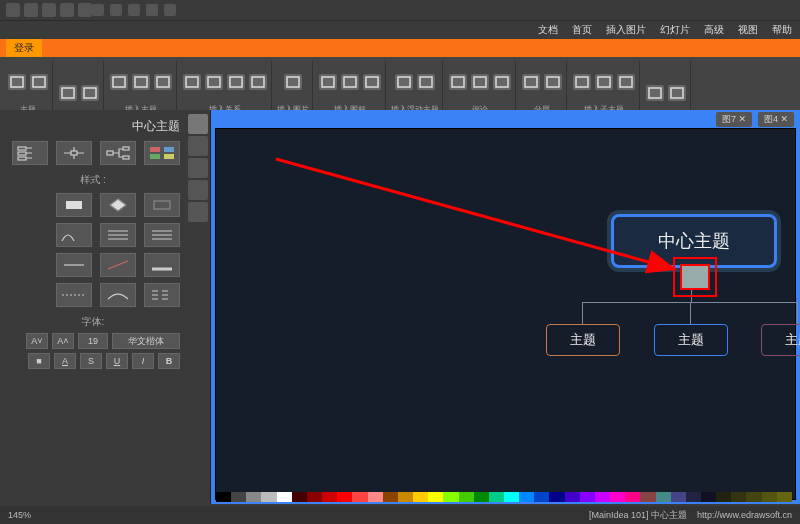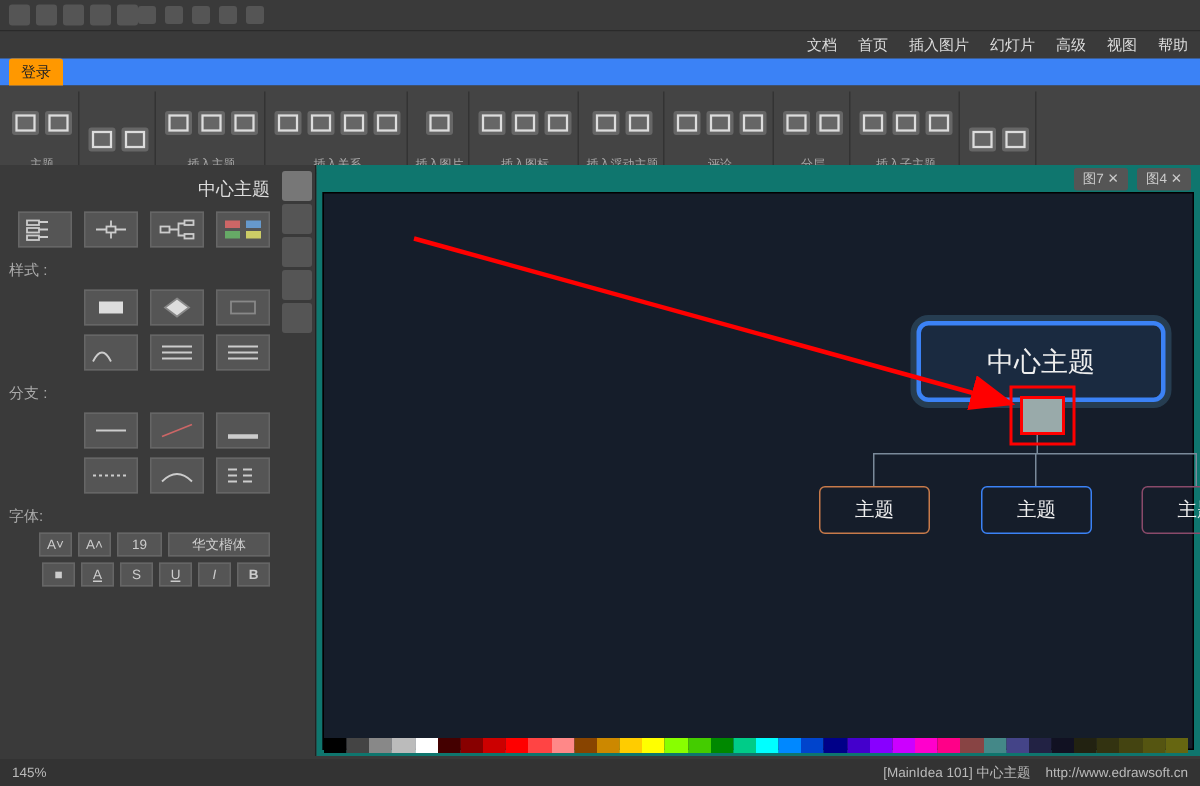--- a/index.html
+++ b/index.html
@@ -3,46 +3,46 @@
 <meta charset="utf-8">
 <style>
   html,body{margin:0;padding:0;width:800px;height:524px;background:#3a3a3a;font-family:"Microsoft YaHei",Arial,sans-serif;font-size:10px;color:#ccc;overflow:hidden;}
   .titlebar{height:20px;background:#3a3a3a;display:flex;align-items:center;border-bottom:1px solid #2a2a2a;}
   .titlebar .qat{display:flex;gap:4px;padding-left:6px;}
   .titlebar .qat .q{width:14px;height:14px;background:#555;border-radius:2px;}
   .titlebar .title{flex:1;text-align:center;font-size:10px;color:#bbb;}
   .titlebar .sys{display:flex;gap:6px;padding-right:8px;}
   .titlebar .sys .q{width:12px;height:12px;background:#555;border-radius:2px;}
   .menubar{height:18px;background:#3a3a3a;display:flex;align-items:center;justify-content:flex-end;padding:0 8px;gap:14px;font-size:10px;color:#ddd;}
-  .tabstrip{height:18px;background:#3b82f6;display:flex;align-items:flex-end;padding-left:6px;}
+  .tabstrip{height:18px;background:#f97316;display:flex;align-items:flex-end;padding-left:6px;}
   .tabstrip .tab{padding:2px 8px;font-size:10px;color:#ddd;}
   .tabstrip .tab.active{background:#ff9800;color:#222;border-radius:2px 2px 0 0;}
   .ribbon{height:54px;background:#444;display:flex;align-items:stretch;padding:4px 4px 0 4px;gap:2px;border-bottom:1px solid #222;}
   .rgrp{display:flex;flex-direction:column;align-items:center;justify-content:flex-end;border-right:1px solid #333;padding:0 3px;}
   .rgrp .iconrow{display:flex;gap:2px;align-items:center;}
   .ric{width:20px;height:28px;display:flex;flex-direction:column;align-items:center;gap:1px;}
   .ric .ic{width:18px;height:16px;background:#666;border-radius:2px;display:flex;align-items:center;justify-content:center;}
   .ric svg{width:16px;height:14px;stroke:#ddd;fill:none;stroke-width:1.5;}
   .rgrp .lbl{font-size:8px;color:#aaa;margin-top:2px;white-space:nowrap;}
   
   .ws{position:absolute;top:110px;bottom:20px;left:0;right:0;display:flex;}
   .sidepanel{width:210px;background:#3a3a3a;border-right:1px solid #222;position:relative;}
   .sp-tabcol{position:absolute;right:0;top:0;width:22px;display:flex;flex-direction:column;gap:2px;padding-top:4px;}
   .sp-tabcol .stab{width:20px;height:20px;background:#555;border-radius:2px;}
   .sp-tabcol .stab.active{background:#777;}
   .sp-body{margin-right:24px;padding:8px 6px;font-size:10px;color:#ccc;}
   .sp-title{text-align:right;font-size:12px;margin-bottom:6px;color:#ddd;}
   .thumbrow{display:flex;gap:8px;margin:6px 0;justify-content:flex-end;}
   .thumb{width:34px;height:22px;background:#555;border:1px solid #666;display:flex;align-items:center;justify-content:center;}
   .thumb svg{width:28px;height:16px;stroke:#ccc;fill:none;stroke-width:1.2;}
-  .sp-label{text-align:left;font-size:10px;color:#aaa;margin:8px 0 2px 0;}
+  .sp-label{text-align:center;font-size:10px;color:#aaa;margin:8px 0 2px 0;}
   .fontrow{display:flex;gap:4px;align-items:center;justify-content:flex-end;margin:4px 0;}
   .fontbtn{min-width:14px;height:14px;background:#555;border:1px solid #666;font-size:9px;display:flex;align-items:center;justify-content:center;padding:0 3px;}
   
-  .canvaswrap{flex:1;position:relative;background:#0f766e;}
+  .canvaswrap{flex:1;position:relative;background:#3b82f6;}
   .doc-tabs{height:18px;display:flex;align-items:center;justify-content:flex-end;padding:0 6px;gap:6px;font-size:9px;color:#ccc;}
   .doc-tabs .dtab{background:#555;padding:1px 6px;border-radius:2px;}
   .canvas{position:absolute;top:18px;left:4px;right:4px;bottom:4px;background:#151d2a;border:1px solid #000;}
   
   .node{position:absolute;display:flex;align-items:center;justify-content:center;font-family:"STKaiti","KaiTi",serif;color:#eee;}
   .root{left:395px;top:85px;width:160px;height:48px;border:3px solid #3b82f6;border-radius:8px;background:#1a2a40;box-shadow:0 0 0 4px rgba(90,160,200,.25);font-size:18px;}
   .sub{width:72px;height:30px;border-radius:4px;font-size:13px;}
   .sub1{left:330px;top:195px;border:1.5px solid #c77a4a;}
   .sub2{left:438px;top:195px;border:1.5px solid #3b82f6;}
   .sub3{left:545px;top:195px;border:1.5px solid #8a4a6a;}
@@ -415,21 +415,20 @@
               <path d="M4 4h20M4 8h20M4 12h20"></path>
             </svg>
           </div>
         <div class="thumb">
             <svg viewBox="0 0 28 16">
               <path d="M4 4h20M4 8h20M4 12h20"></path>
             </svg>
           </div>
       </div>
 
-      <div class="sp-label">分支 :</div>
       <div class="thumbrow">
         <div class="thumb">
             <svg viewBox="0 0 28 16">
               <path d="M4 8h20"></path>
             </svg>
           </div>
         <div class="thumb">
             <svg viewBox="0 0 28 16">
               <path d="M4 12 L24 4" stroke="#c66"></path>
             </svg>

